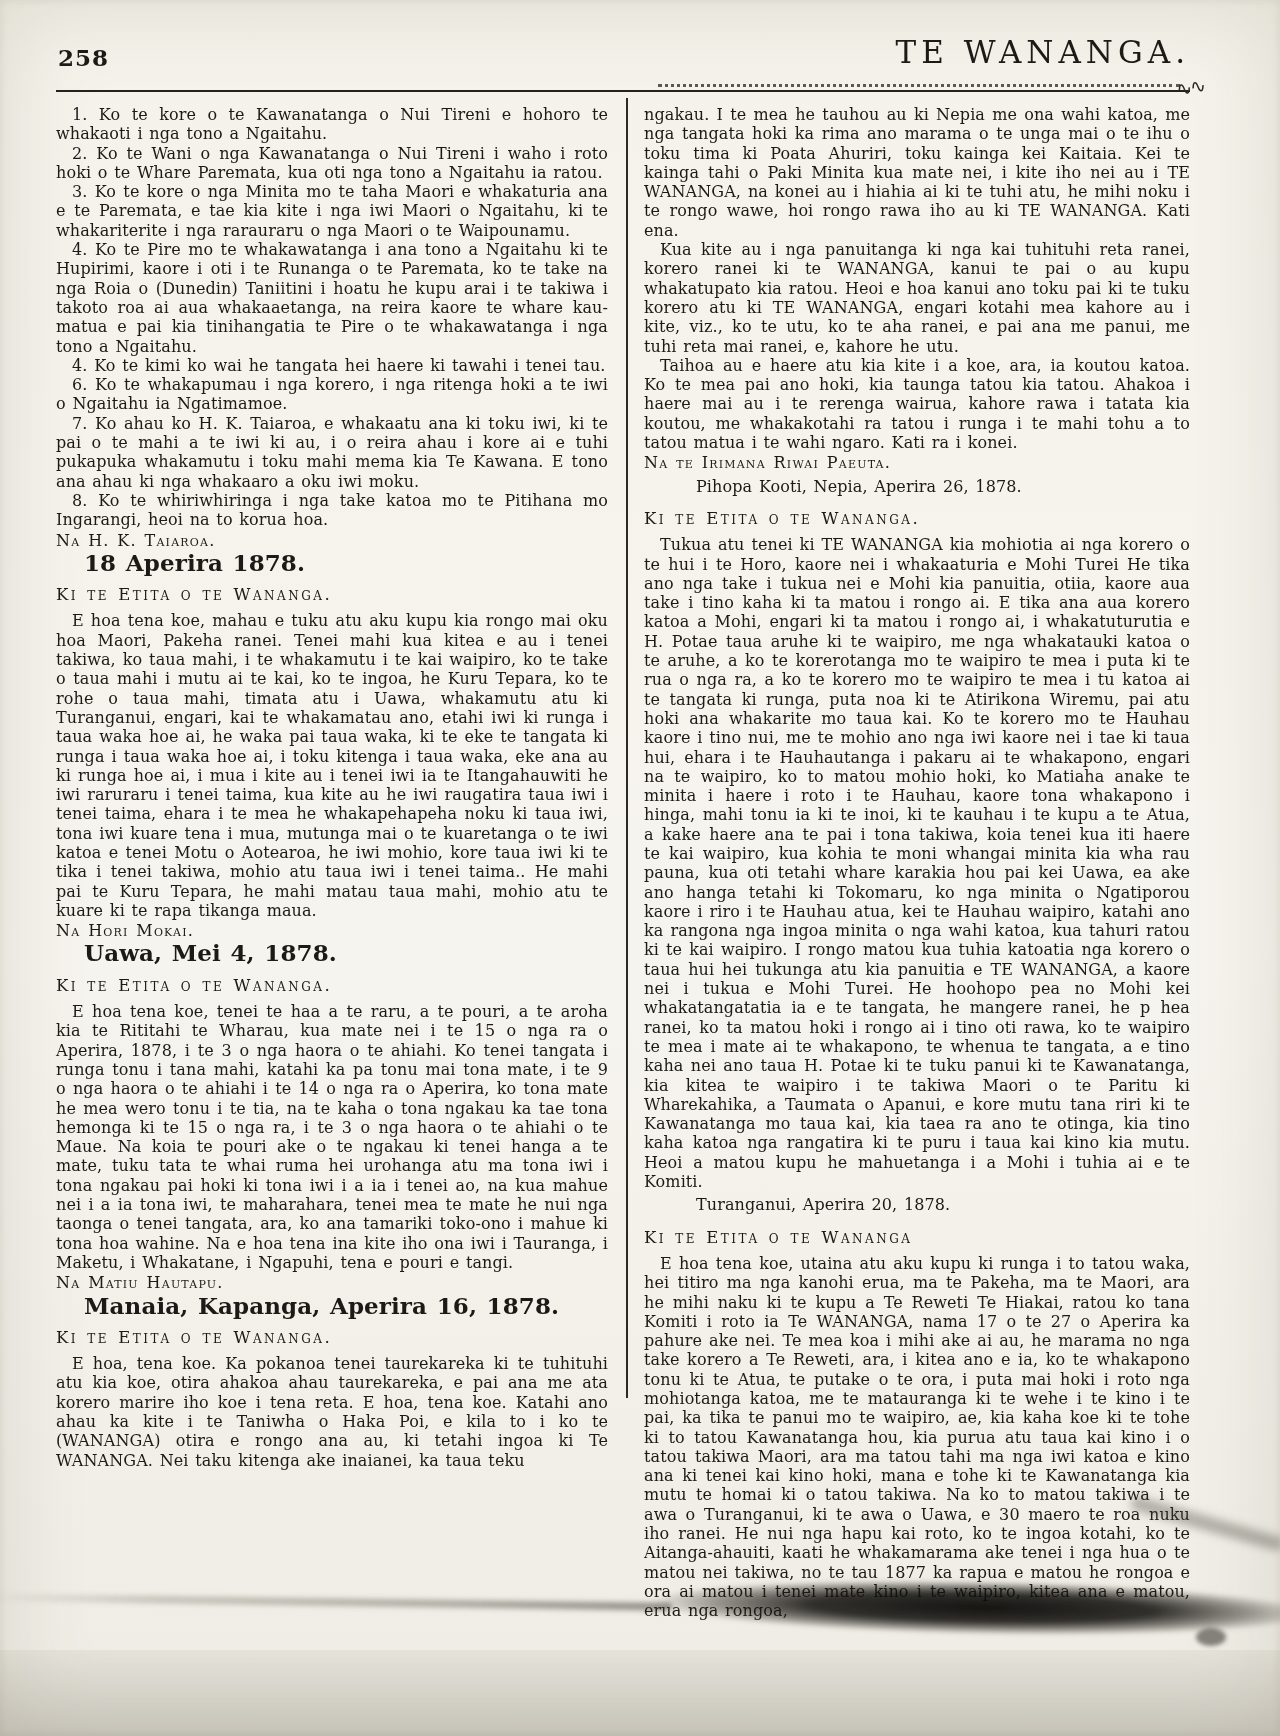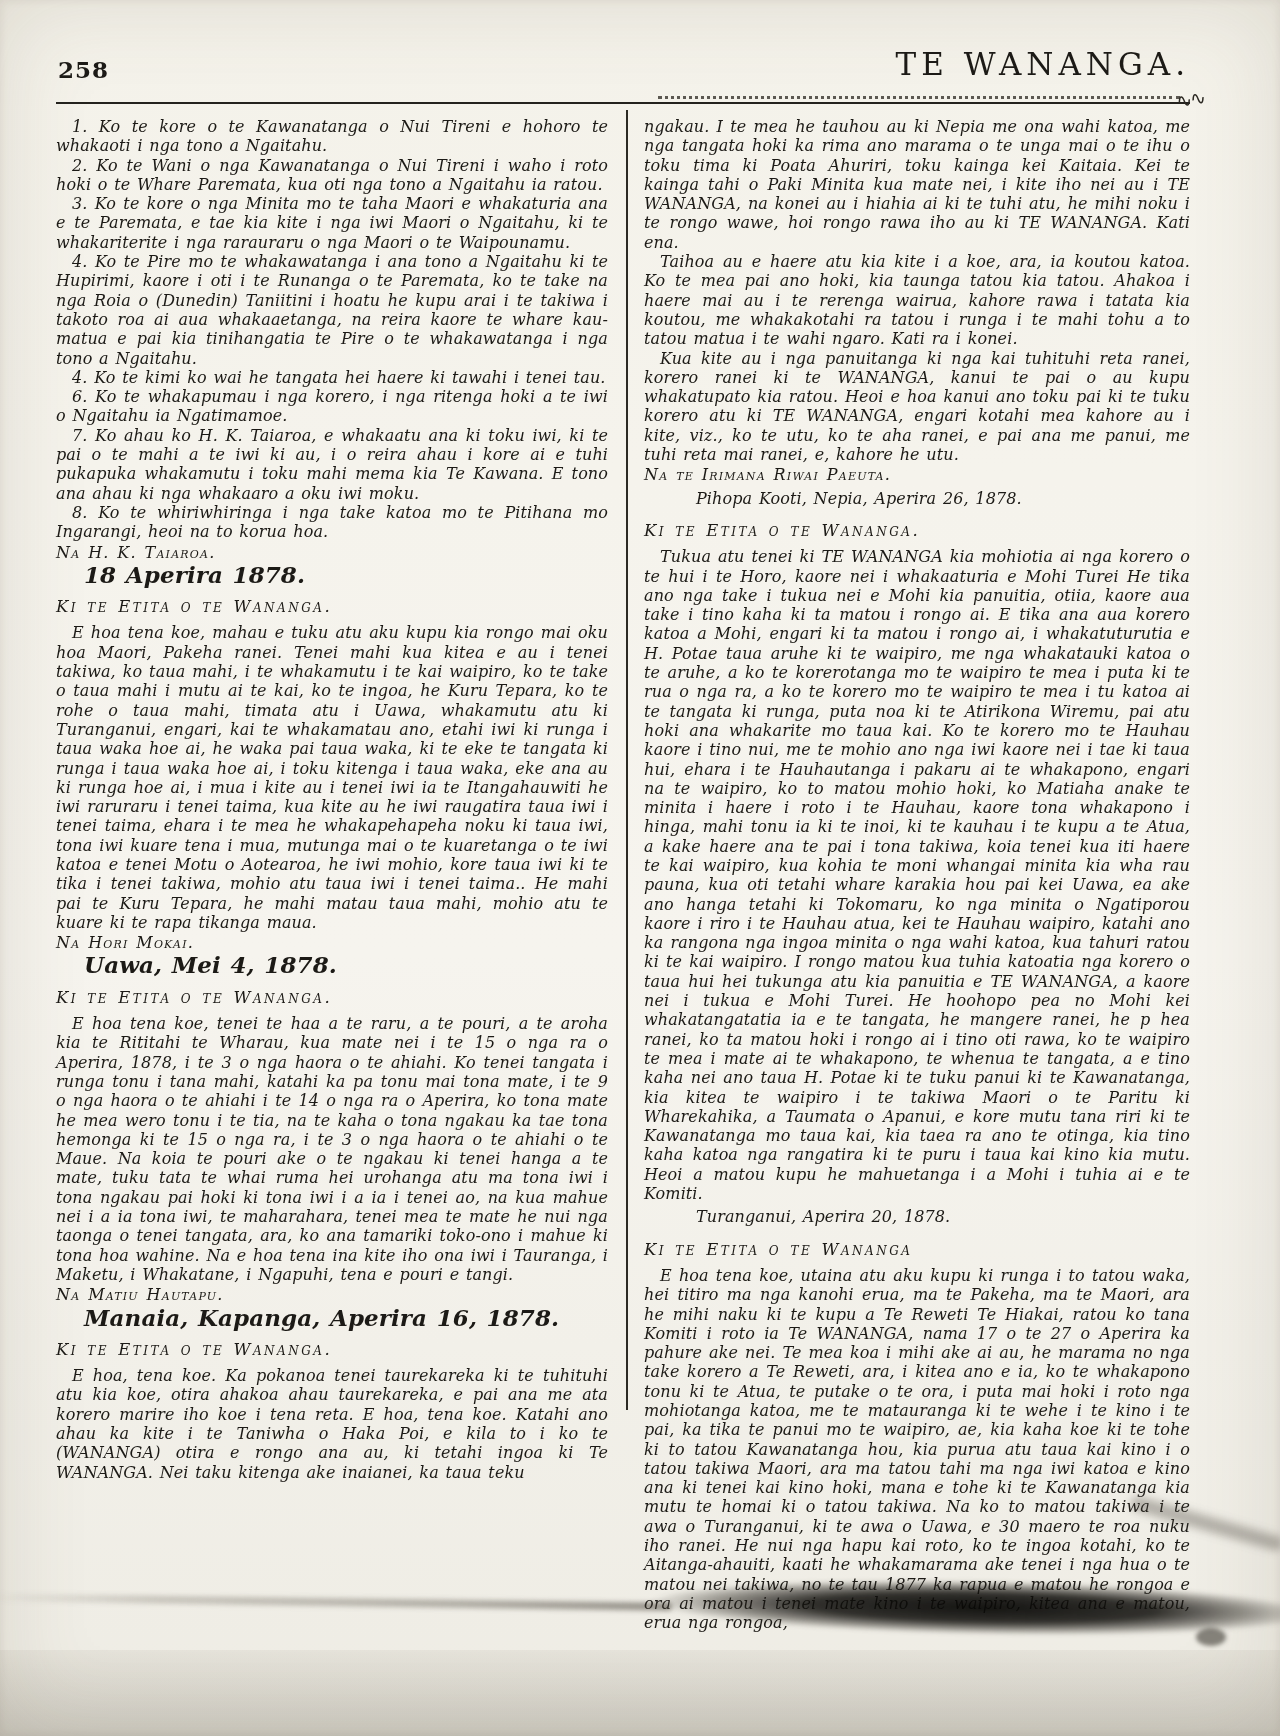--- a/index.html
+++ b/index.html
@@ -9,41 +9,41 @@
     background:#d8d5cd;
     position:relative;
     overflow:hidden;
   }
   .page {
     position:absolute; inset:0;
     background:linear-gradient(180deg,#f4f2ea 0%,#f6f4ee 55%,#eeece4 100%);
     box-shadow: inset 0 0 90px rgba(100,90,65,.16), inset 0 0 10px rgba(120,110,90,.12);
     color:#1c1a16;
   }
-  .content { position:absolute; left:56px; top:44px; width:1134px; }
+  .content { position:absolute; left:56px; top:32px; width:1134px; }
 
   
   .header { position:relative; height:54px; }
   .page-num { position:absolute; left:2px; top:12px; font-size:23px; font-weight:bold; letter-spacing:1px; }
   .masthead { text-align:right; font-size:31px; font-weight:normal; letter-spacing:5px; padding-top:2px; }
   .head-rule { position:relative; height:6px; border-top:2.5px solid #24221d; margin-top:4px; }
   .head-rule .dots {
     position:absolute; right:10px; top:-8px; width:46%; height:0;
     border-top:3px dotted rgba(40,36,30,.75);
   }
   .head-rule .flourish {
     position:absolute; right:-14px; top:-16px; font-size:19px; color:#2b2822;
     transform:rotate(-10deg); letter-spacing:-2px;
   }
 
   
   .cols { display:flex; margin-top:9px; }
   .col {
     font-size:16px; line-height:19.3px; text-align:justify;
-    word-spacing:1.5px; letter-spacing:.1px;font-style:italic;
+    word-spacing:1.5px; letter-spacing:.1px;
   }
   .col-left { width:552px; }
   .col-right { width:546px; margin-left:36px; }
   .divider { position:absolute; left:570px; top:66px; width:1.6px; height:1300px; background:#2c2a24; }
 
   p.body-par { text-indent:16px; }
   p.no-indent { text-indent:0; }
 
   .sig {
     text-align:left; font-variant:small-caps; letter-spacing:1.2px;
@@ -123,22 +123,22 @@
         <p class="body-par">E hoa tena koe, tenei te haa a te raru, a te pouri, a te aroha kia te Rititahi te Wharau, kua mate nei i te 15 o nga ra o Aperira, 1878, i te 3 o nga haora o te ahiahi. Ko tenei tangata i runga tonu i tana mahi, katahi ka pa tonu mai tona mate, i te 9 o nga haora o te ahiahi i te 14 o nga ra o Aperira, ko tona mate he mea wero tonu i te tia, na te kaha o tona ngakau ka tae tona hemonga ki te 15 o nga ra, i te 3 o nga haora o te ahiahi o te Maue. Na koia te pouri ake o te ngakau ki tenei hanga a te mate, tuku tata te whai ruma hei urohanga atu ma tona iwi i tona ngakau pai hoki ki tona iwi i a ia i tenei ao, na kua mahue nei i a ia tona iwi, te maharahara, tenei mea te mate he nui nga taonga o tenei tangata, ara, ko ana tamariki toko-ono i mahue ki tona hoa wahine. Na e hoa tena ina kite iho ona iwi i Tauranga, i Maketu, i Whakatane, i Ngapuhi, tena e pouri e tangi.</p>
         <div class="sig">Na Matiu Hautapu.</div>
         <div class="dateline-bold">Manaia, Kapanga, Aperira 16, 1878.</div>
 
         <div class="section-head">Ki te Etita o te Wananga.</div>
         <p class="body-par">E hoa, tena koe. Ka pokanoa tenei taurekareka ki te tuhituhi atu kia koe, otira ahakoa ahau taurekareka, e pai ana me ata korero marire iho koe i tena reta. E hoa, tena koe. Katahi ano ahau ka kite i te Taniwha o Haka Poi, e kila to i ko te (WANANGA) otira e rongo ana au, ki tetahi ingoa ki Te WANANGA. Nei taku kitenga ake inaianei, ka taua teku</p>
       </div>
 
       <div class="col col-right">
         <p class="no-indent">ngakau. I te mea he tauhou au ki Nepia me ona wahi katoa, me nga tangata hoki ka rima ano marama o te unga mai o te ihu o toku tima ki Poata Ahuriri, toku kainga kei Kaitaia. Kei te kainga tahi o Paki Minita kua mate nei, i kite iho nei au i TE WANANGA, na konei au i hiahia ai ki te tuhi atu, he mihi noku i te rongo wawe, hoi rongo rawa iho au ki TE WANANGA. Kati ena.</p>
+        <p class="body-par">Kua kite au i nga panuitanga ki nga kai tuhituhi reta ranei, korero ranei ki te WANANGA, kanui te pai o au kupu whakatupato kia ratou. Heoi e hoa kanui ano toku pai ki te tuku korero atu ki TE WANANGA, engari kotahi mea kahore au i kite, viz., ko te utu, ko te aha ranei, e pai ana me panui, me tuhi reta mai ranei, e, kahore he utu.</p>
         <p class="body-par">Taihoa au e haere atu kia kite i a koe, ara, ia koutou katoa. Ko te mea pai ano hoki, kia taunga tatou kia tatou. Ahakoa i haere mai au i te rerenga wairua, kahore rawa i tatata kia koutou, me whakakotahi ra tatou i runga i te mahi tohu a to tatou matua i te wahi ngaro. Kati ra i konei.</p>
-        <p class="body-par">Kua kite au i nga panuitanga ki nga kai tuhituhi reta ranei, korero ranei ki te WANANGA, kanui te pai o au kupu whakatupato kia ratou. Heoi e hoa kanui ano toku pai ki te tuku korero atu ki TE WANANGA, engari kotahi mea kahore au i kite, viz., ko te utu, ko te aha ranei, e pai ana me panui, me tuhi reta mai ranei, e, kahore he utu.</p>
         <div class="sig deep">Na te Irimana Riwai Paeuta.</div>
         <div class="dateline-plain">Pihopa Kooti, Nepia, Aperira 26, 1878.</div>
 
         <div class="section-head">Ki te Etita o te Wananga.</div>
         <p class="body-par">Tukua atu tenei ki TE WANANGA kia mohiotia ai nga korero o te hui i te Horo, kaore nei i whakaaturia e Mohi Turei He tika ano nga take i tukua nei e Mohi kia panuitia, otiia, kaore aua take i tino kaha ki ta matou i rongo ai. E tika ana aua korero katoa a Mohi, engari ki ta matou i rongo ai, i whakatuturutia e H. Potae taua aruhe ki te waipiro, me nga whakatauki katoa o te aruhe, a ko te korerotanga mo te waipiro te mea i puta ki te rua o nga ra, a ko te korero mo te waipiro te mea i tu katoa ai te tangata ki runga, puta noa ki te Atirikona Wiremu, pai atu hoki ana whakarite mo taua kai. Ko te korero mo te Hauhau kaore i tino nui, me te mohio ano nga iwi kaore nei i tae ki taua hui, ehara i te Hauhautanga i pakaru ai te whakapono, engari na te waipiro, ko to matou mohio hoki, ko Matiaha anake te minita i haere i roto i te Hauhau, kaore tona whakapono i hinga, mahi tonu ia ki te inoi, ki te kauhau i te kupu a te Atua, a kake haere ana te pai i tona takiwa, koia tenei kua iti haere te kai waipiro, kua kohia te moni whangai minita kia wha rau pauna, kua oti tetahi whare karakia hou pai kei Uawa, ea ake ano hanga tetahi ki Tokomaru, ko nga minita o Ngatiporou kaore i riro i te Hauhau atua, kei te Hauhau waipiro, katahi ano ka rangona nga ingoa minita o nga wahi katoa, kua tahuri ratou ki te kai waipiro. I rongo matou kua tuhia katoatia nga korero o taua hui hei tukunga atu kia panuitia e TE WANANGA, a kaore nei i tukua e Mohi Turei. He hoohopo pea no Mohi kei whakatangatatia ia e te tangata, he mangere ranei, he p hea ranei, ko ta matou hoki i rongo ai i tino oti rawa, ko te waipiro te mea i mate ai te whakapono, te whenua te tangata, a e tino kaha nei ano taua H. Potae ki te tuku panui ki te Kawanatanga, kia kitea te waipiro i te takiwa Maori o te Paritu ki Wharekahika, a Taumata o Apanui, e kore mutu tana riri ki te Kawanatanga mo taua kai, kia taea ra ano te otinga, kia tino kaha katoa nga rangatira ki te puru i taua kai kino kia mutu. Heoi a matou kupu he mahuetanga i a Mohi i tuhia ai e te Komiti.</p>
         <div class="dateline-plain">Turanganui, Aperira 20, 1878.</div>
 
         <div class="section-head">Ki te Etita o te Wananga</div>
         <p class="body-par">E hoa tena koe, utaina atu aku kupu ki runga i to tatou waka, hei titiro ma nga kanohi erua, ma te Pakeha, ma te Maori, ara he mihi naku ki te kupu a Te Reweti Te Hiakai, ratou ko tana Komiti i roto ia Te WANANGA, nama 17 o te 27 o Aperira ka pahure ake nei. Te mea koa i mihi ake ai au, he marama no nga take korero a Te Reweti, ara, i kitea ano e ia, ko te whakapono tonu ki te Atua, te putake o te ora, i puta mai hoki i roto nga mohiotanga katoa, me te matauranga ki te wehe i te kino i te pai, ka tika te panui mo te waipiro, ae, kia kaha koe ki te tohe ki to tatou Kawanatanga hou, kia purua atu taua kai kino i o tatou takiwa Maori, ara ma tatou tahi ma nga iwi katoa e kino ana ki tenei kai kino hoki, mana e tohe ki te Kawanatanga kia mutu te homai ki o tatou takiwa. Na ko to matou takiwa i te awa o Turanganui, ki te awa o Uawa, e 30 maero te roa nuku iho ranei. He nui nga hapu kai roto, ko te ingoa kotahi, ko te Aitanga-ahauiti, kaati he whakamarama ake tenei i nga hua o te matou nei takiwa, no te tau 1877 ka rapua e matou he rongoa e ora ai matou i tenei mate kino i te waipiro, kitea ana e matou, erua nga rongoa,</p>
       </div>

